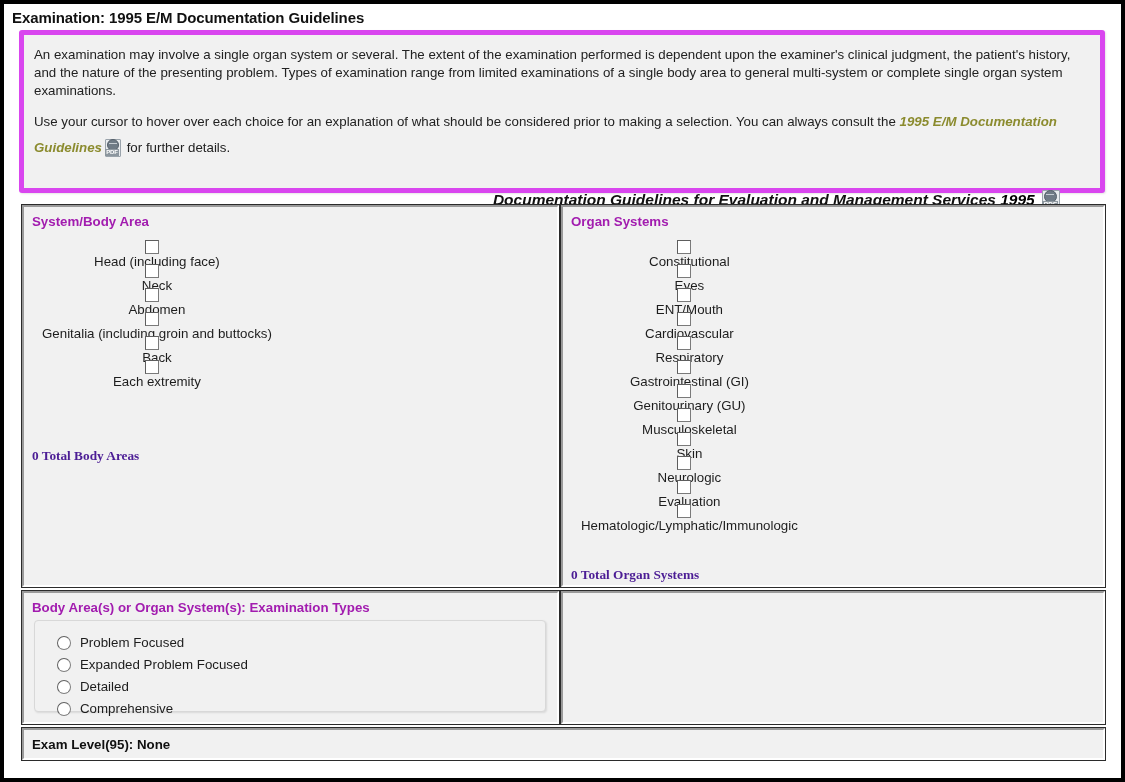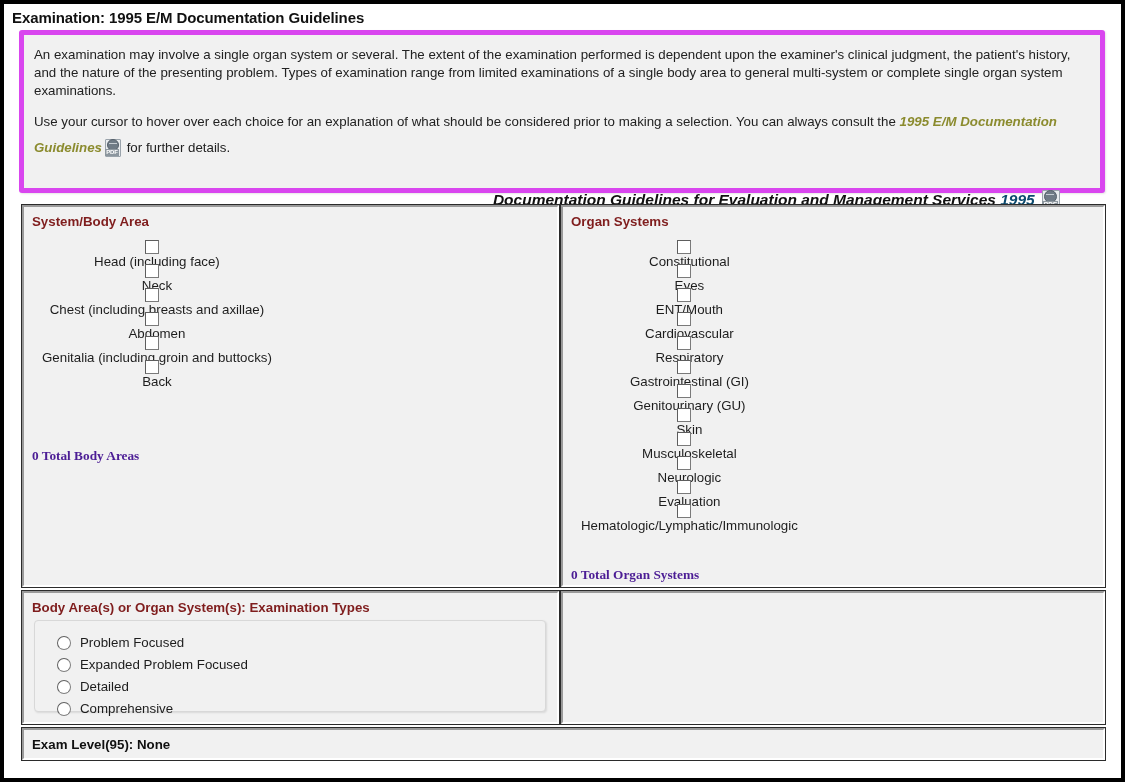--- a/index.html
+++ b/index.html
@@ -90,21 +90,21 @@
     position: absolute;
     right: 38px;
     top: 155px;
     font-size: 15.5px;
     font-style: italic;
     font-weight: bold;
     color: #111111;
     white-space: nowrap;
   }
   .doc-heading .yr {
-    color: #0c4a6e;
+    color: #000000;
   }
 
   
   .pdf-icon {
     display: inline-block;
     position: relative;
     width: 17px;
     height: 17px;
     vertical-align: -4px;
     margin: 0 2px;
@@ -158,21 +158,21 @@
     border: 2px solid;
     border-color: #9a9a9a #ffffff #ffffff #9a9a9a;
     outline: 1px solid #2b2b2b;
   }
   .panel-title {
     position: absolute;
     left: 8px;
     top: 7px;
     font-size: 13.3px;
     font-weight: bold;
-    color: #7f1d1d;
+    color: #a21caf;
     white-space: nowrap;
   }
 
   #panel-body-area   { left: 18px;  top: 201px; width: 537px; height: 382px; }
   #panel-organ       { left: 557px; top: 201px; width: 544px; height: 382px; }
   #panel-exam-types  { left: 18px;  top: 587px; width: 537px; height: 133px; }
   #panel-right-blank { left: 557px; top: 587px; width: 544px; height: 133px; }
   #panel-exam-level  { left: 18px;  top: 724px; width: 1083px; height: 32px; padding-left: 8px; }
 
   
@@ -300,33 +300,33 @@
         <label class="check-row">
           <span class="cb"></span>
           <span class="check-label">Head (including face)</span>
         </label>
         <label class="check-row">
           <span class="cb"></span>
           <span class="check-label">Neck</span>
         </label>
         <label class="check-row">
           <span class="cb"></span>
-          <span class="check-label">Chest (including breasts and axillae)</span>
-        </label>
-        <label class="check-row">
-          <span class="cb"></span>
           <span class="check-label">Abdomen</span>
         </label>
         <label class="check-row">
           <span class="cb"></span>
           <span class="check-label">Genitalia (including groin and buttocks)</span>
         </label>
         <label class="check-row">
           <span class="cb"></span>
           <span class="check-label">Back</span>
+        </label>
+        <label class="check-row">
+          <span class="cb"></span>
+          <span class="check-label">Each extremity</span>
         </label>
       </div>
 
       <div class="total-line" id="total-body-areas">0 Total Body Areas</div>
     </div>
 
     <div class="panel" id="panel-organ">
       <div class="panel-title">Organ Systems</div>
 
       <div class="check-list">
@@ -353,25 +353,25 @@
         <label class="check-row">
           <span class="cb"></span>
           <span class="check-label">Gastrointestinal (GI)</span>
         </label>
         <label class="check-row">
           <span class="cb"></span>
           <span class="check-label">Genitourinary (GU)</span>
         </label>
         <label class="check-row">
           <span class="cb"></span>
+          <span class="check-label">Musculoskeletal</span>
+        </label>
+        <label class="check-row">
+          <span class="cb"></span>
           <span class="check-label">Skin</span>
-        </label>
-        <label class="check-row">
-          <span class="cb"></span>
-          <span class="check-label">Musculoskeletal</span>
         </label>
         <label class="check-row">
           <span class="cb"></span>
           <span class="check-label">Neurologic</span>
         </label>
         <label class="check-row">
           <span class="cb"></span>
           <span class="check-label">Evaluation</span>
         </label>
         <label class="check-row">

